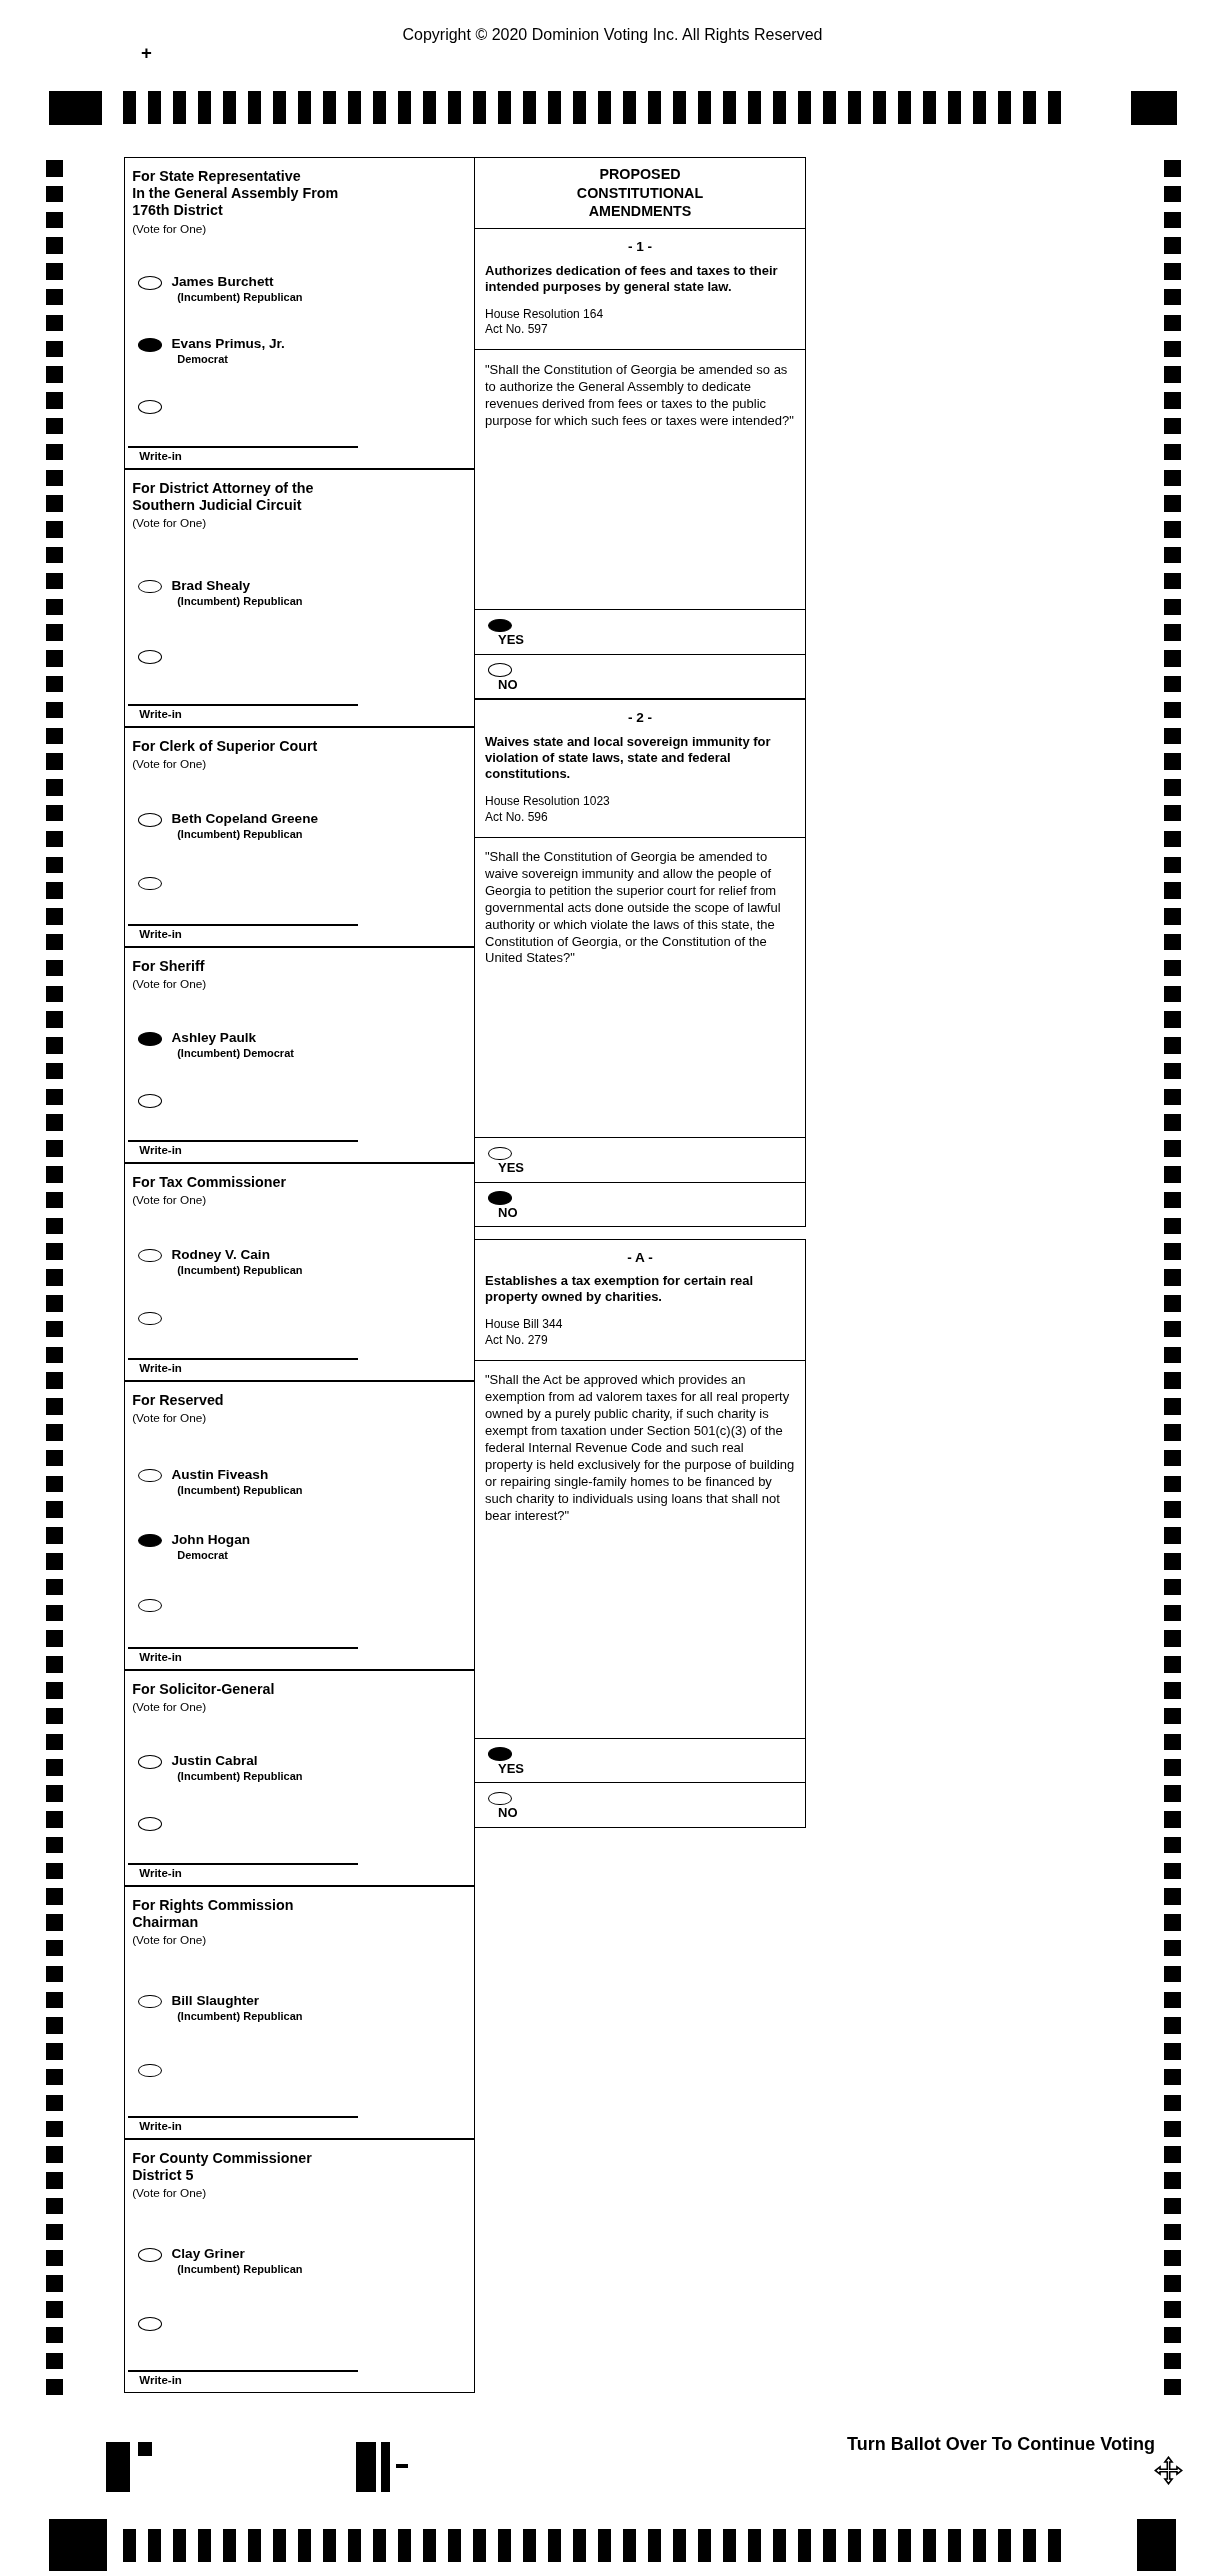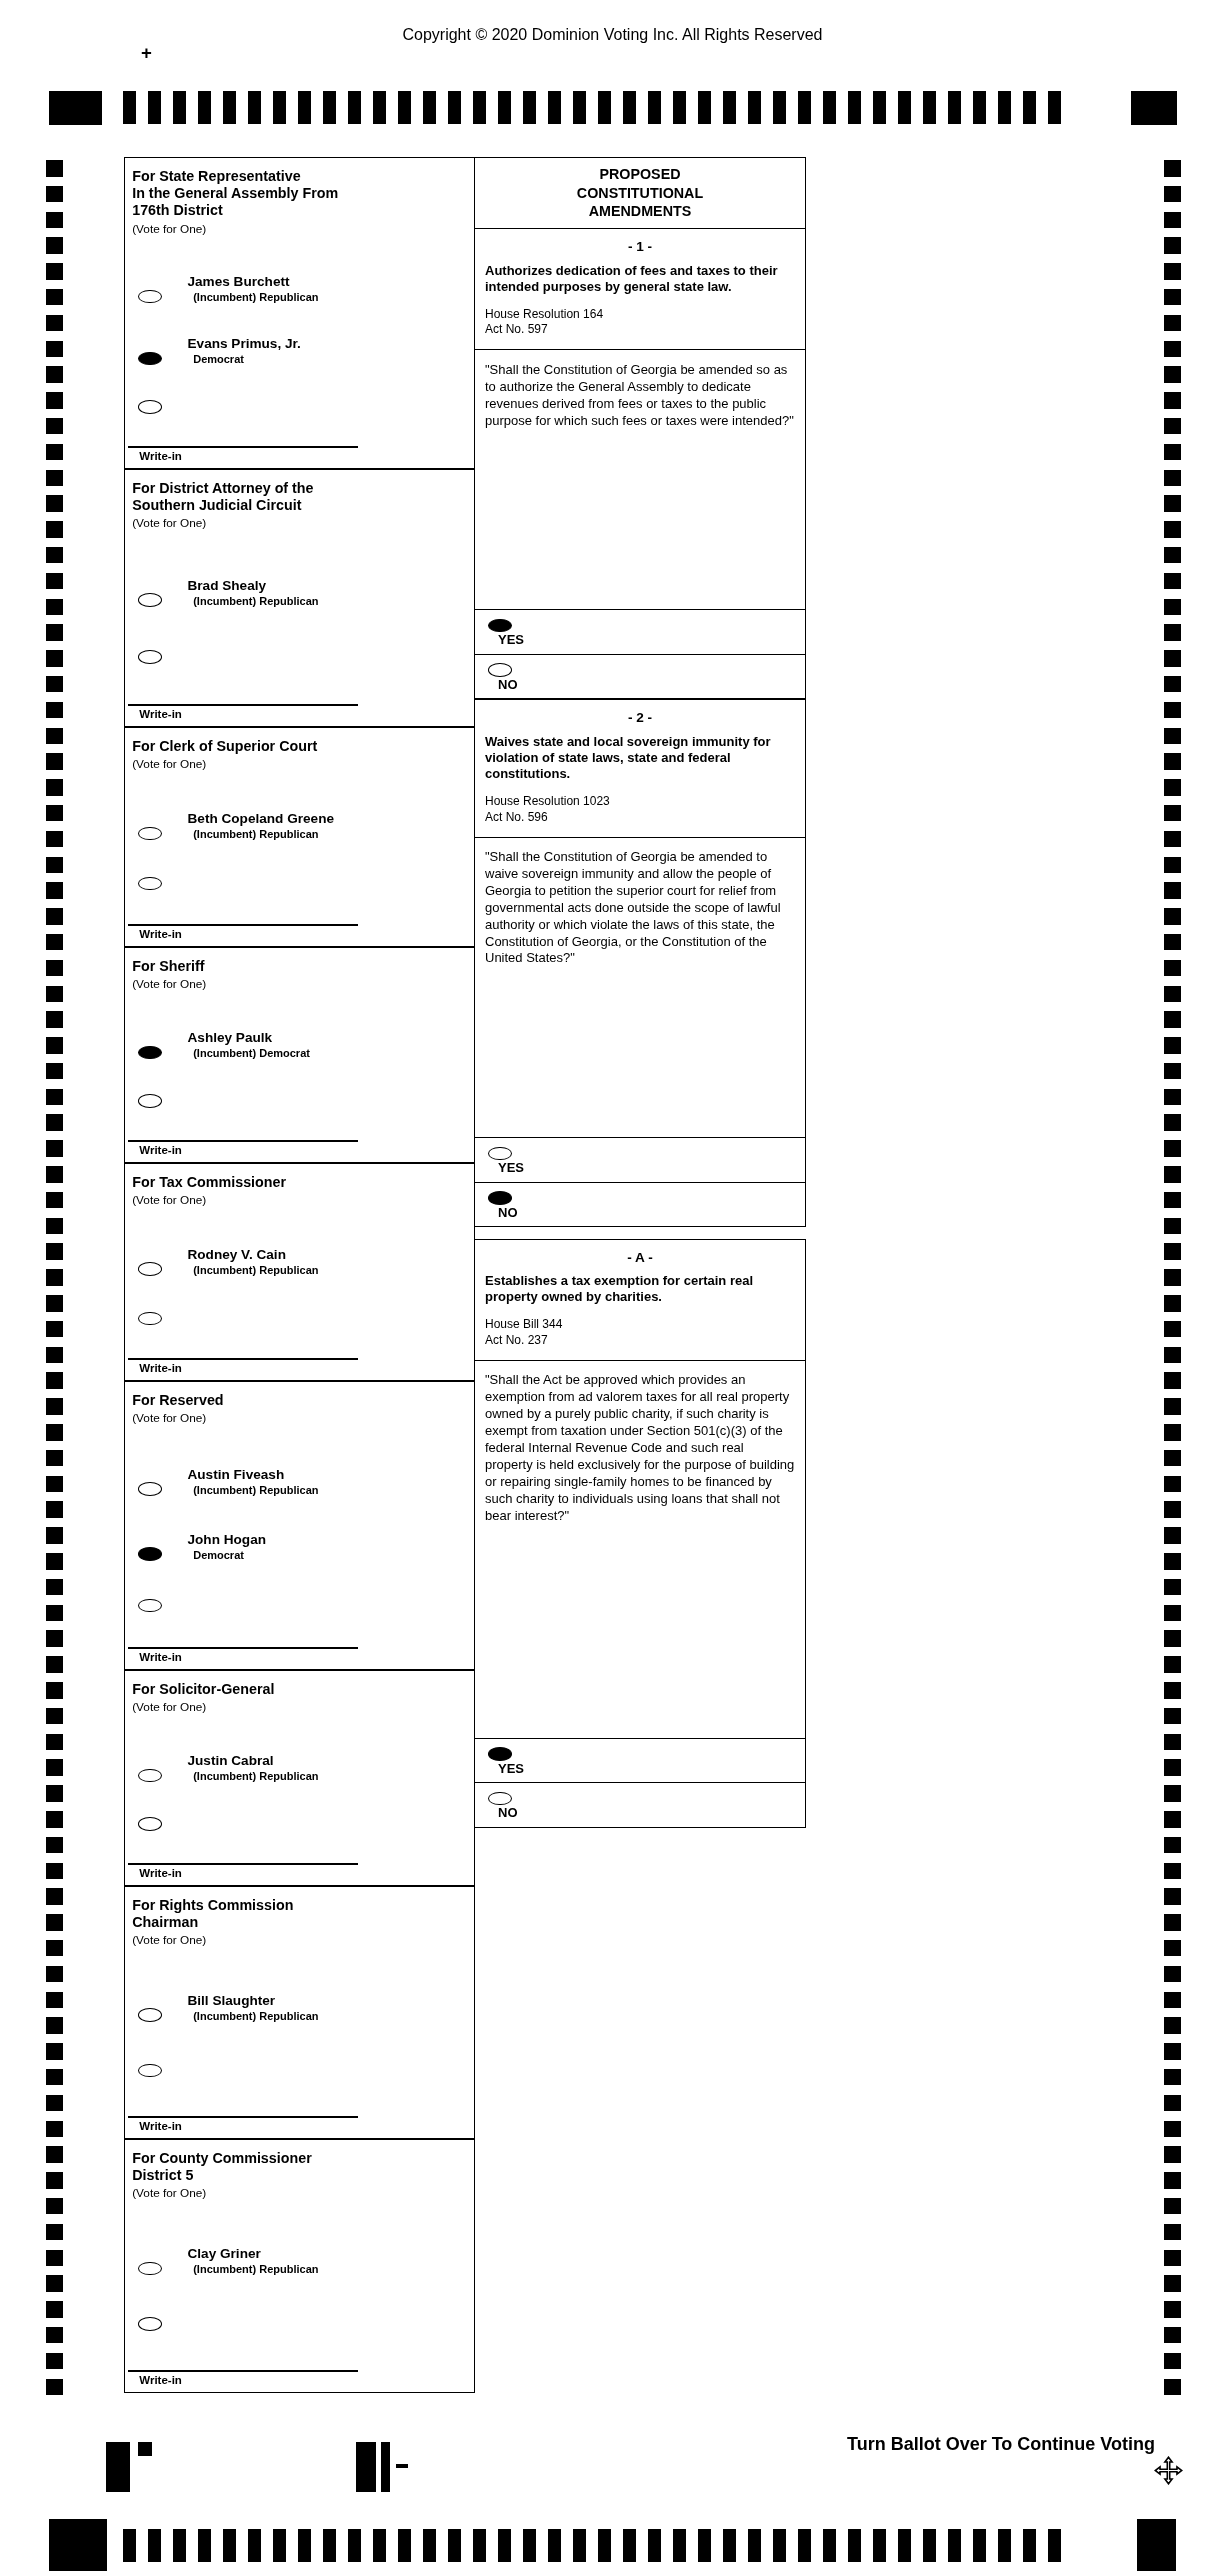--- a/index.html
+++ b/index.html
@@ -28,21 +28,21 @@
   .left-col{position:absolute;left:124px;top:157px;width:349px;border:1.4px solid #000;background:#fff;}
   .right-col{position:absolute;left:474px;top:157px;width:332px;}
 
   
   .contest{display:flex;flex-direction:column;}
   .contest:not(:last-child){border-bottom:2.1px solid #000;}
   .contest-header{text-align:left;padding:10px 7.2px 4.3px;}
   .contest-title{font-weight:bold;font-size:14.3px;line-height:1.2;}
   .vote-for{font-size:11.8px;margin-top:2.1px;}
   .options{flex:1;display:flex;flex-direction:column;justify-content:space-evenly;padding:5.7px 0 2.9px;}
-  .option{display:flex;align-items:flex-end;padding:4.3px 7.2px 4.3px 13px;gap:16px;}
+  .option{display:flex;align-items:flex-start;padding:4.3px 7.2px 4.3px 13px;}
   .oval{flex:none;width:21.5px;height:11.5px;border:1.8px solid #000;border-radius:50%;background:#fff;margin-top:2.1px;}
   .oval.filled{background:#000;}
   .opt-text{margin-left:10px;display:flex;flex-direction:column;}
   .opt-name{font-weight:bold;font-size:13.6px;line-height:1.15;}
   .opt-party{font-weight:bold;font-size:11px;margin-left:5.7px;margin-top:1.4px;}
   .writein-area{margin-top:auto;}
   .wline{border-top:2.1px solid #000;margin-left:2.9px;width:66%;}
   .wlabel{font-weight:bold;font-size:11.5px;margin:2.1px 0 6.4px 14.3px;}
 
   
@@ -573,21 +573,21 @@
 
   <div class="col-gap"></div>
 
   <section class="box">
 
     <article class="measure" style="min-height:587px">
       <div class="measure-top">
         <div class="measure-number">- A -</div>
         <div class="measure-summary">Establishes a tax exemption for certain real property owned by charities.</div>
         <div class="measure-refs pre">House Bill 344
-Act No. 237</div>
+Act No. 279</div>
       </div>
       <div class="measure-question">"Shall the Act be approved which provides an exemption from ad valorem taxes for all real property owned by a purely public charity, if such charity is exempt from taxation under Section 501(c)(3) of the federal Internal Revenue Code and such real property is held exclusively for the purpose of building or repairing single-family homes to be financed by such charity to individuals using loans that shall not bear interest?"</div>
       <div class="yn">
         <div class="yn-row">
           <span class="oval filled"></span>
           <span class="yn-label">YES</span>
         </div>
         <div class="yn-row">
           <span class="oval"></span>
           <span class="yn-label">NO</span>

